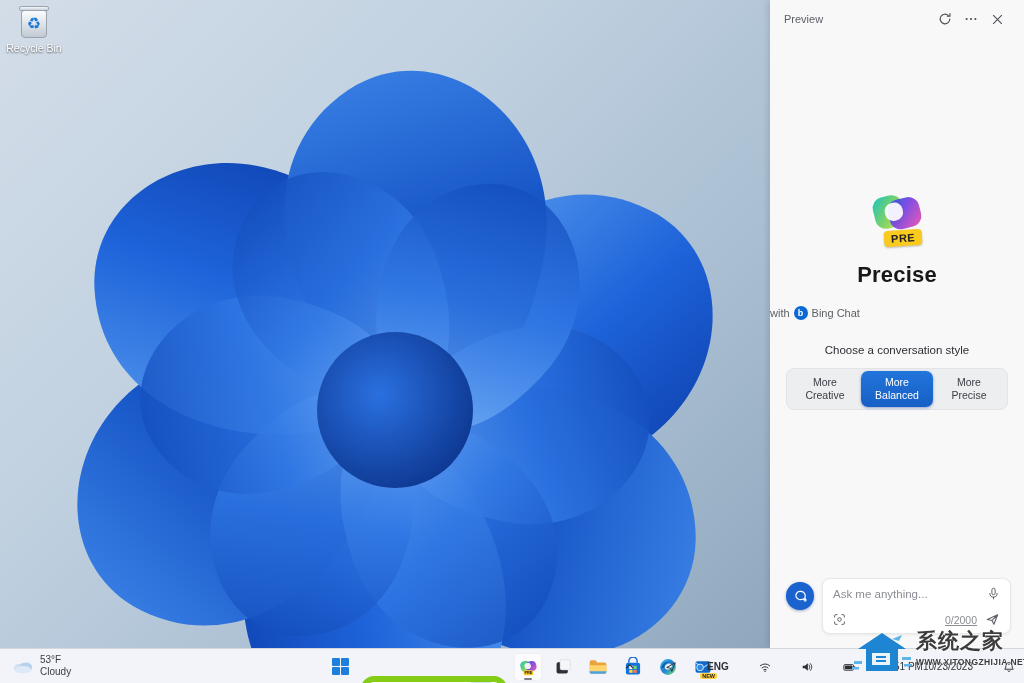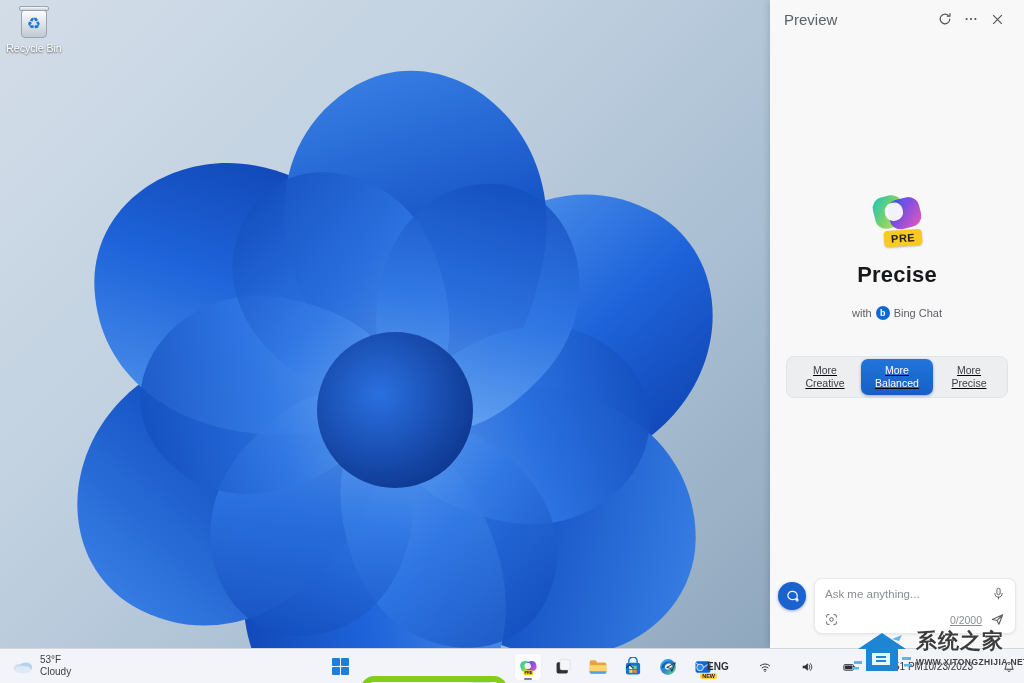--- a/index.html
+++ b/index.html
@@ -20,42 +20,42 @@
   .rb-glyph { position:absolute; left:0; top:6px; width:30px; text-align:center; color:#1d7ad4; font-size:16px; line-height:24px; }
   .recycle-bin .rb-label { margin-top:2px; font-size:10.5px; color:#fff; text-shadow:0 1px 2px rgba(0,0,0,.65); }
 
   .build-watermark { position:absolute; right:6px; bottom:12px; text-align:right;
                      color:rgba(255,255,255,.88); font-size:11px; line-height:15px; text-shadow:0 0 3px rgba(0,0,40,.25); }
 
   
   .sidebar { position:absolute; left:770px; top:0; width:254px; height:648px; background:#f8f8f9;
              box-shadow:-2px 0 6px rgba(0,0,0,.12); }
   .sb-header { display:flex; align-items:center; height:38px; padding:0 14px; }
-  .sb-title { font-size:15px; color:#5d6065; }
+  .sb-title { font-size:11px; color:#5d6065; }
   .sb-header .spacer { flex:1; }
   .sb-hbtn { width:26px; height:26px; display:flex; align-items:center; justify-content:center;
              color:#4a4d52; border-radius:4px; cursor:pointer; }
 
   .copilot-hero { position:absolute; left:0; top:186px; width:254px; text-align:center; }
   .logo-wrap { position:relative; width:58px; height:58px; margin:0 auto; }
   .pre-badge { position:absolute; left:50%; transform:translateX(-34%) rotate(-4deg); bottom:-2px;
                background:#fbca1f; color:#202020; font-weight:bold; font-size:11px; letter-spacing:.5px;
                padding:2px 7px; border-radius:4px; box-shadow:0 1px 2px rgba(0,0,0,.25); }
   .copilot-title { margin-top:18px; font-size:22px; font-weight:bold; color:#17181a; letter-spacing:.2px; }
-  .copilot-sub { margin-top:18px; font-size:11px; color:#5d6065; display:flex; align-items:center; justify-content:center; gap:4px; }
+  .copilot-sub { margin-top:18px; font-size:11px; color:#5d6065; display:flex; align-items:center; gap:4px; }
   .bing-dot { width:14px; height:14px; border-radius:50%; background:#0b69d4; color:#fff; font-size:9px; font-weight:bold;
               display:inline-flex; align-items:center; justify-content:center; }
 
   .style-chooser { position:absolute; left:0; top:344px; width:254px; text-align:center; }
   .style-heading { font-size:11.5px; color:#2c2e33; }
-  .style-row { display:flex; margin:12px 16px 0 16px; background:#eceef0; border:1px solid #e2e4e7; border-radius:8px; padding:2px;text-decoration:underline; }
+  .style-row { display:flex; margin:12px 16px 0 16px; background:#eceef0; border:1px solid #e2e4e7; border-radius:8px; padding:2px; }
   .style-opt { flex:1; border-radius:7px; padding:5px 2px; cursor:pointer; font-size:10.5px; line-height:13px; color:#3a3d42; }
   .style-opt.selected { background:linear-gradient(180deg,#2175dc,#175fc4); color:#fff; box-shadow:0 1px 3px rgba(0,60,150,.4); }
 
-  .chat-input-area { position:absolute; left:0; bottom:14px; width:254px; padding:0 8px; display:flex; align-items:flex-start; gap:8px; }
+  .chat-input-area { position:absolute; left:0; bottom:14px; width:254px; padding:0 16px; display:flex; align-items:flex-start; gap:8px; }
   .new-topic-btn { width:28px; height:28px; border-radius:50%; background:#1a63cf; display:flex; align-items:center; justify-content:center;
                    margin-top:4px; cursor:pointer; box-shadow:0 1px 3px rgba(0,40,120,.4); flex:0 0 auto; }
   .input-card { flex:1; background:#fff; border:1px solid #e7e8ea; border-radius:8px; box-shadow:0 1px 3px rgba(0,0,0,.07); padding:8px 10px 6px 10px; }
   .input-row1 { display:flex; align-items:center; }
   .ask-input { flex:1; border:none; outline:none; font-size:11.5px; color:#333; background:transparent; font-family:"Liberation Sans",sans-serif; }
   .ask-input::placeholder { color:#8a8d93; }
   .input-row2 { display:flex; align-items:center; margin-top:12px; }
   .char-counter { flex:1; text-align:right; font-size:10.5px; color:#8a8d93; margin-right:8px;text-decoration:underline; }
   .icon-btn { display:flex; align-items:center; justify-content:center; cursor:pointer; color:#5d6065; }
 
@@ -195,20 +195,21 @@
       </div>
       <div class="copilot-title">Precise</div>
       <div class="copilot-sub">
         <span>with</span>
         <span class="bing-dot">b</span>
         <span>Bing Chat</span>
       </div>
     </div>
 
     <div class="style-chooser">
+      <div class="style-heading">Choose a conversation style</div>
       <div class="style-row">
         <div class="style-opt">
           <div>More</div>
           <div>Creative</div>
         </div>
         <div class="style-opt selected">
           <div>More</div>
           <div>Balanced</div>
         </div>
         <div class="style-opt">

